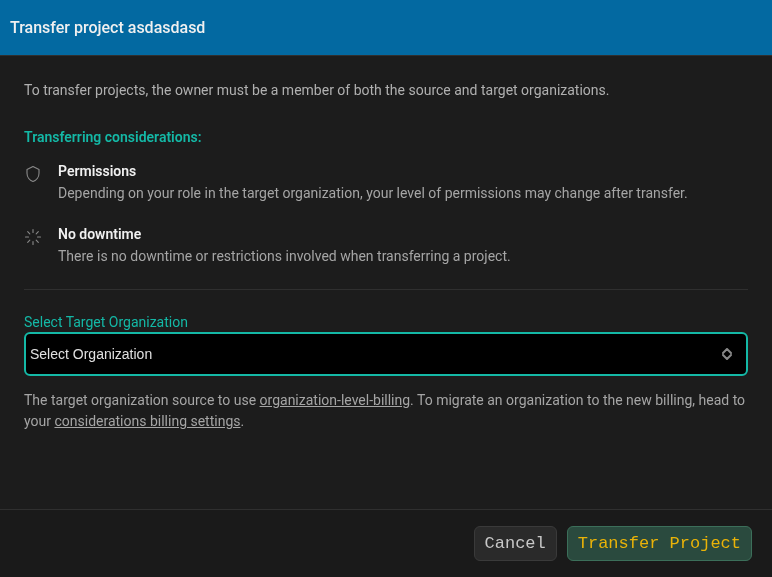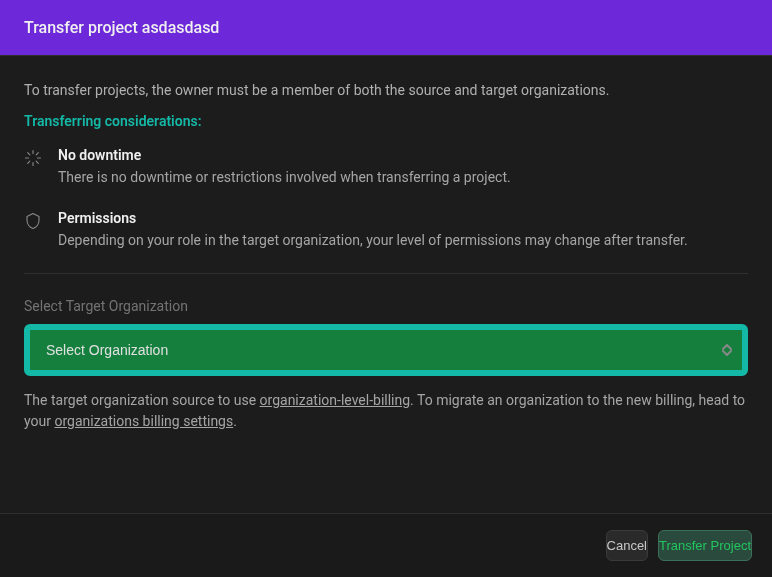--- a/index.html
+++ b/index.html
@@ -17,38 +17,38 @@
     }
     .modal {
       width: 100%;
       height: 100%;
       display: flex;
       flex-direction: column;
       background: #1c1c1c;
       border-radius: 6px;
     }
     .header {
-      padding: 18px 24px;
+      padding: 18px 10px;
       border-bottom: 1px solid #2f2f2f;
-      background: #6d28d9;
+      background: #0369a1;
     }
     .header h2 {
       font-size: 16px;
       font-weight: 500;
       color: #f0f0f0;
     }
     .content {
       flex: 1;
       padding: 24px;
       overflow-y: auto;
     }
     .intro {
       font-size: 14px;
       color: #b0b0b0;
-      margin-bottom: 12px;
+      margin-bottom: 28px;
       line-height: 1.5;
     }
     .considerations-title {
       font-size: 14px;
       font-weight: 600;
       color: #14b8a6;
       margin-bottom: 18px;
     }
     .consideration {
       display: flex;
@@ -83,34 +83,34 @@
     .divider {
       border: none;
       border-top: 1px solid #2f2f2f;
       margin: 12px 0 24px 0;
     }
     .select-section {
       margin-bottom: 14px;
     }
     .select-label {
       font-size: 14px;
-      color: #737373;
-      margin-bottom: 10px;
+      color: #14b8a6;
+      margin-bottom: 2px;
       display: block;
     }
     .select-wrap {
       position: relative;
       width: 100%;
     }
     .select-input {
       width: 100%;
-      padding: 12px 16px;
-      font-size: 14px;
-      background: #15803d;
-      border: 6px solid #14b8a6;
+      padding: 12px 4px;
+      font-size: 14px;
+      background: #000000;
+      border: 2px solid #14b8a6;
       border-radius: 6px;
       color: #e0e0e0;
       cursor: pointer;
       text-align: left;
     }
     .select-caret {
       position: absolute;
       right: 14px;
       top: 50%;
       transform: translateY(-50%);
@@ -142,72 +142,72 @@
     }
     .footer {
       display: flex;
       justify-content: flex-end;
       gap: 10px;
       padding: 16px 20px;
       border-top: 1px solid #2f2f2f;
       background: #1a1a1a;
     }
     .btn {
-      font-size: 13px;
-      padding: 7px 0;
+      font-size: 17px;
+      padding: 7px 10px;
       border-radius: 6px;
       cursor: pointer;
       border: 1px solid #3a3a3a;
-      font-family: Liberation Sans, sans-serif;
+      font-family: Liberation Mono, monospace;
     }
     .btn-cancel {
       background: #2a2a2a;
       color: #c8c8c8;
     }
     .btn-primary {
       background: #2a4a3e;
-      color: #22c55e;
+      color: #eab308;
       border: 1px solid #3c6f5a;
     }
   </style>
 </head>
 <body>
 
 <div class="modal">
 
   <div class="header">
     <h2>Transfer project asdasdasd</h2>
   </div>
 
   <div class="content">
     <p class="intro">To transfer projects, the owner must be a member of both the source and target organizations.</p>
 
     <p class="considerations-title">Transferring considerations:</p>
+
+    <div class="consideration">
+      <span class="consideration-icon">
+        <svg viewBox="0 0 24 24">
+            <path d="M12 2 L20 6 V11 C20 16 16.5 20.5 12 22 C7.5 20.5 4 16 4 11 V6 Z" stroke-linejoin="round"></path>
+          </svg>
+      </span>
+      <div class="consideration-body">
+        <h4>Permissions</h4>
+        <p>Depending on your role in the target organization, your level of permissions may change after transfer.</p>
+      </div>
+    </div>
 
     <div class="consideration">
       <span class="consideration-icon">
         <svg viewBox="0 0 24 24">
             <path d="M12 2v4M12 18v4M4.93 4.93l2.83 2.83M16.24 16.24l2.83 2.83M2 12h4M18 12h4M4.93 19.07l2.83-2.83M16.24 7.76l2.83-2.83" stroke-linecap="round"></path>
           </svg>
       </span>
       <div class="consideration-body">
         <h4>No downtime</h4>
         <p>There is no downtime or restrictions involved when transferring a project.</p>
-      </div>
-    </div>
-
-    <div class="consideration">
-      <span class="consideration-icon">
-        <svg viewBox="0 0 24 24">
-            <path d="M12 2 L20 6 V11 C20 16 16.5 20.5 12 22 C7.5 20.5 4 16 4 11 V6 Z" stroke-linejoin="round"></path>
-          </svg>
-      </span>
-      <div class="consideration-body">
-        <h4>Permissions</h4>
-        <p>Depending on your role in the target organization, your level of permissions may change after transfer.</p>
       </div>
     </div>
 
 
     <hr class="divider">
 
     <div class="select-section">
       <label class="select-label">Select Target Organization</label>
       <div class="select-wrap">
         <button type="button" class="select-input">Select Organization</button>
@@ -216,21 +216,21 @@
               <path d="M1 5 L5 1 L9 5" stroke-linecap="round" stroke-linejoin="round"></path>
             </svg>
           <svg viewBox="0 0 10 6">
               <path d="M1 1 L5 5 L9 1" stroke-linecap="round" stroke-linejoin="round"></path>
             </svg>
         </span>
       </div>
     </div>
 
     <p class="note">
-      <span>The target organization source to use </span><a>organization-level-billing</a><span>. To migrate an organization to the new billing, head to your </span><a>organizations billing settings</a><span>.</span>
+      <span>The target organization source to use </span><a>organization-level-billing</a><span>. To migrate an organization to the new billing, head to your </span><a>considerations billing settings</a><span>.</span>
     </p>
   </div>
 
   <div class="footer">
     <button class="btn btn-cancel">Cancel</button>
     <button class="btn btn-primary">Transfer Project</button>
   </div>
 </div>
 
 </body></html>

